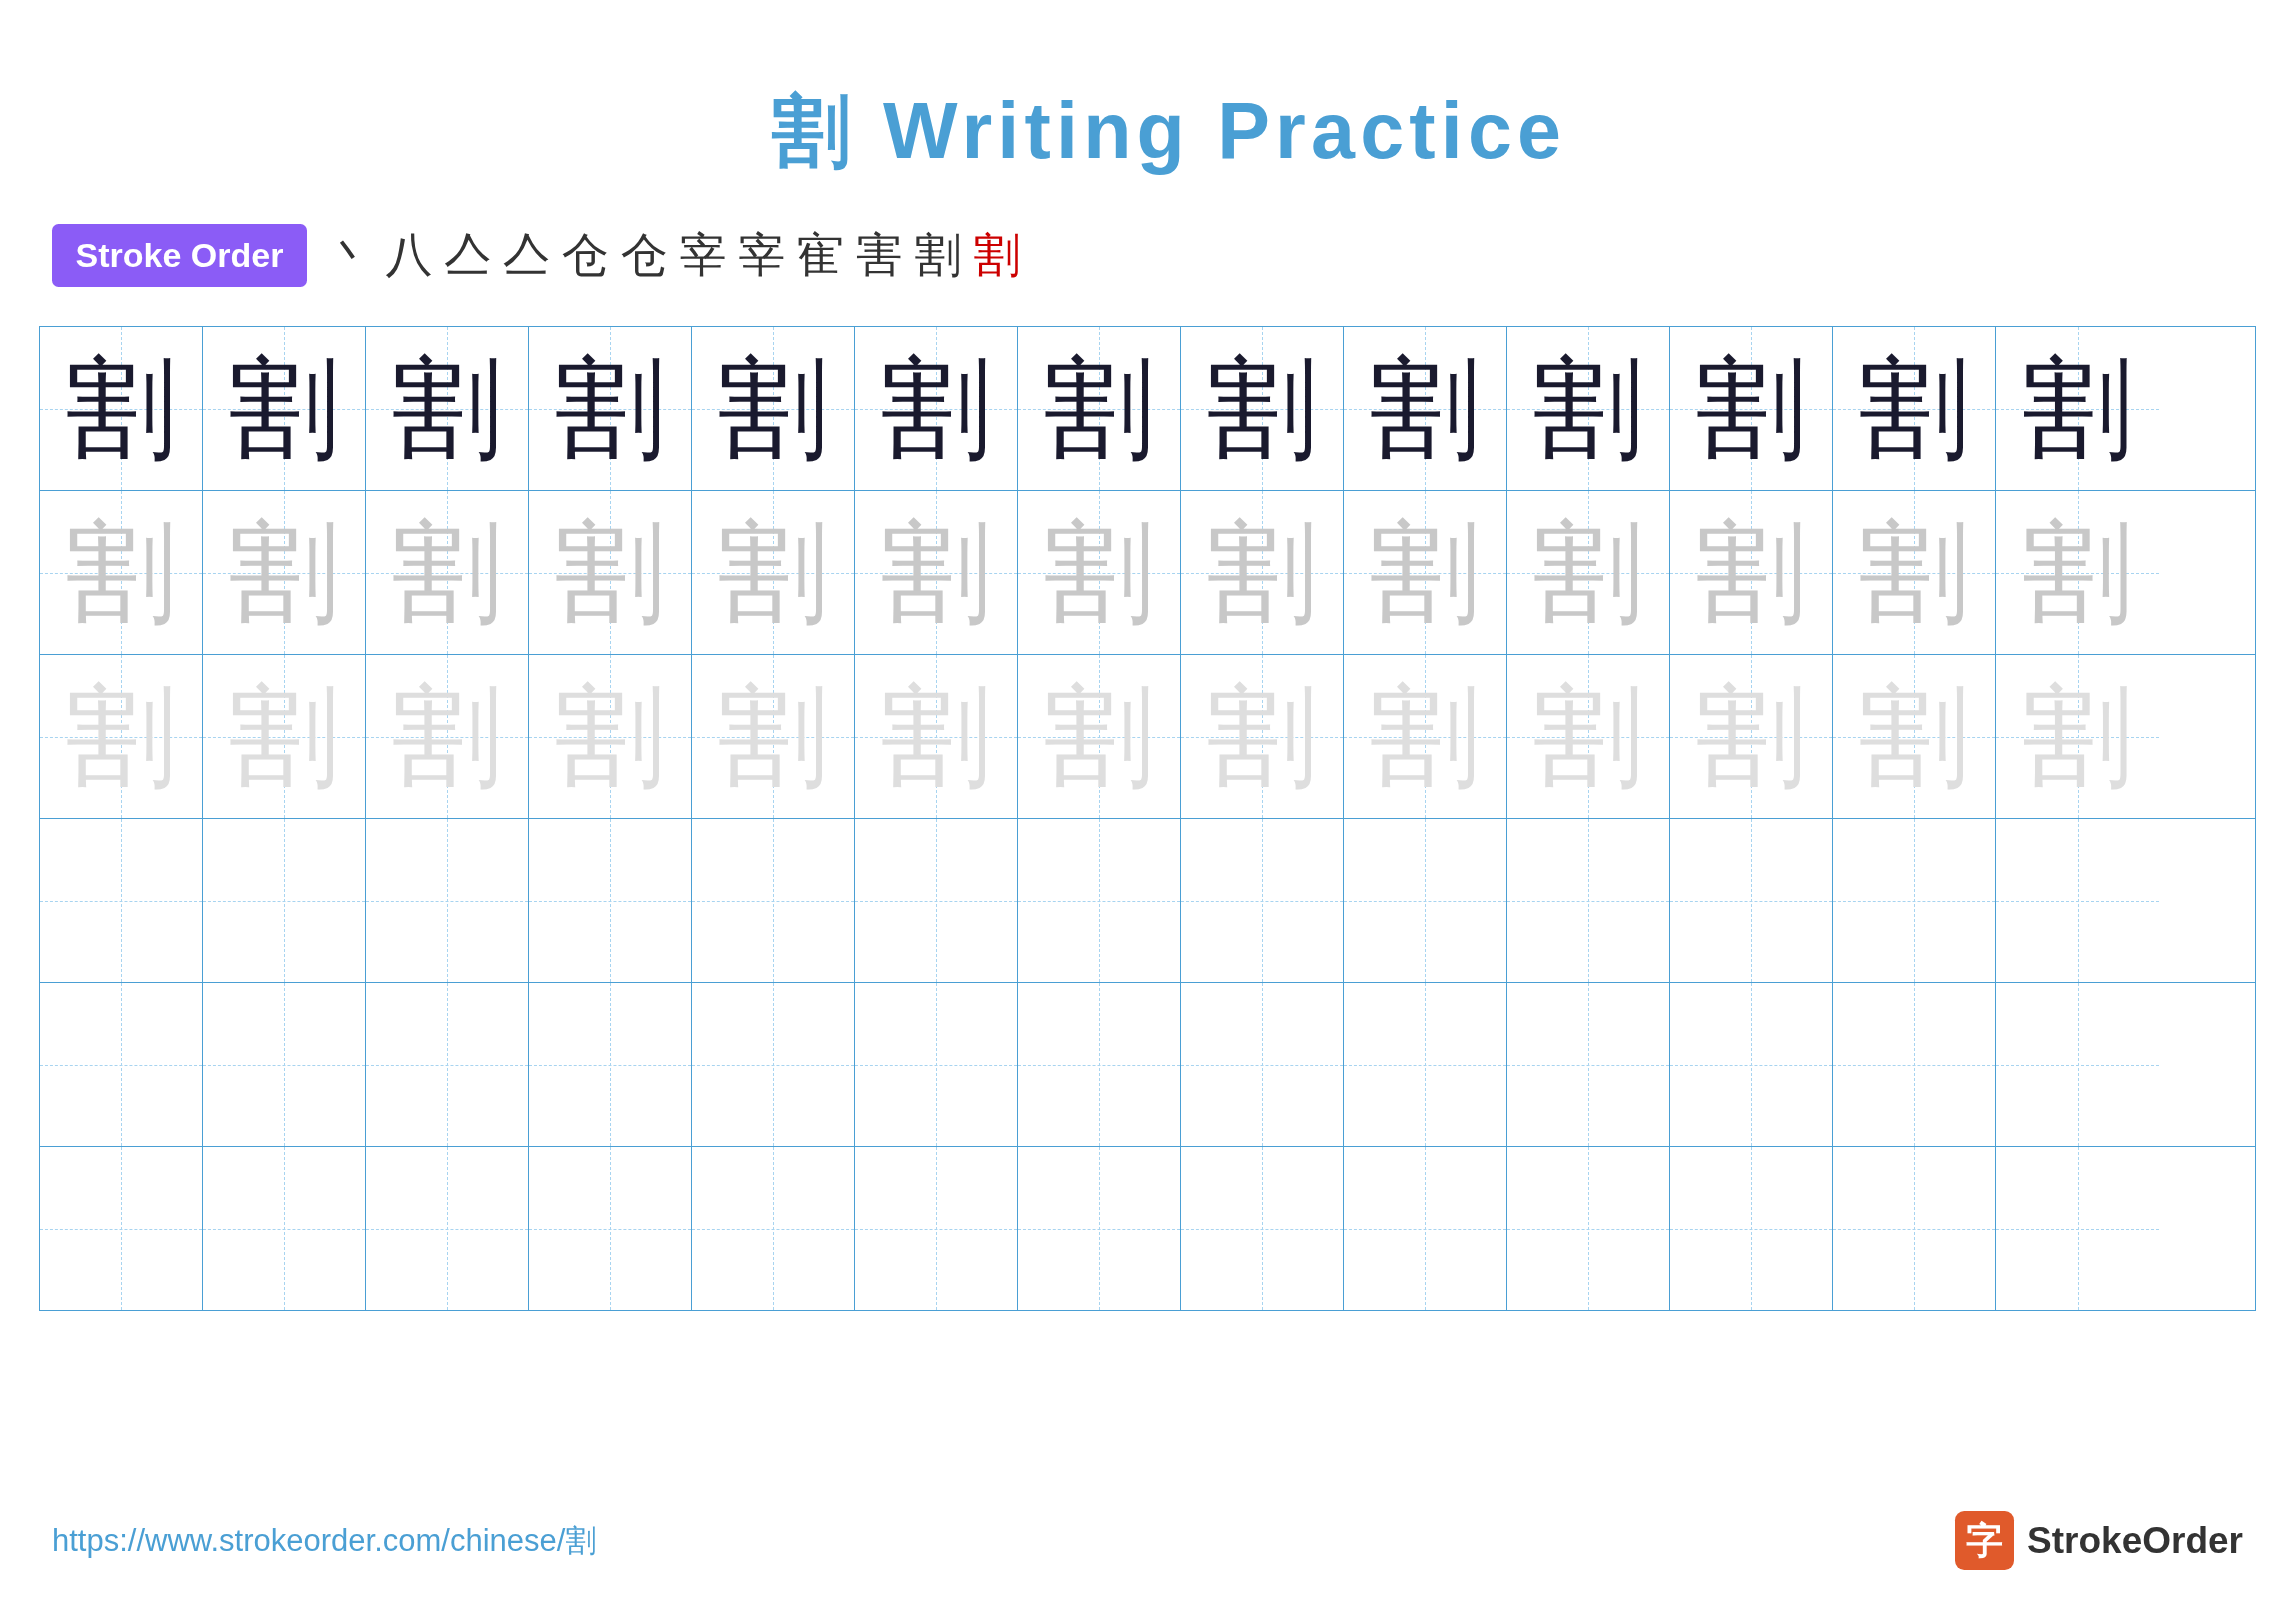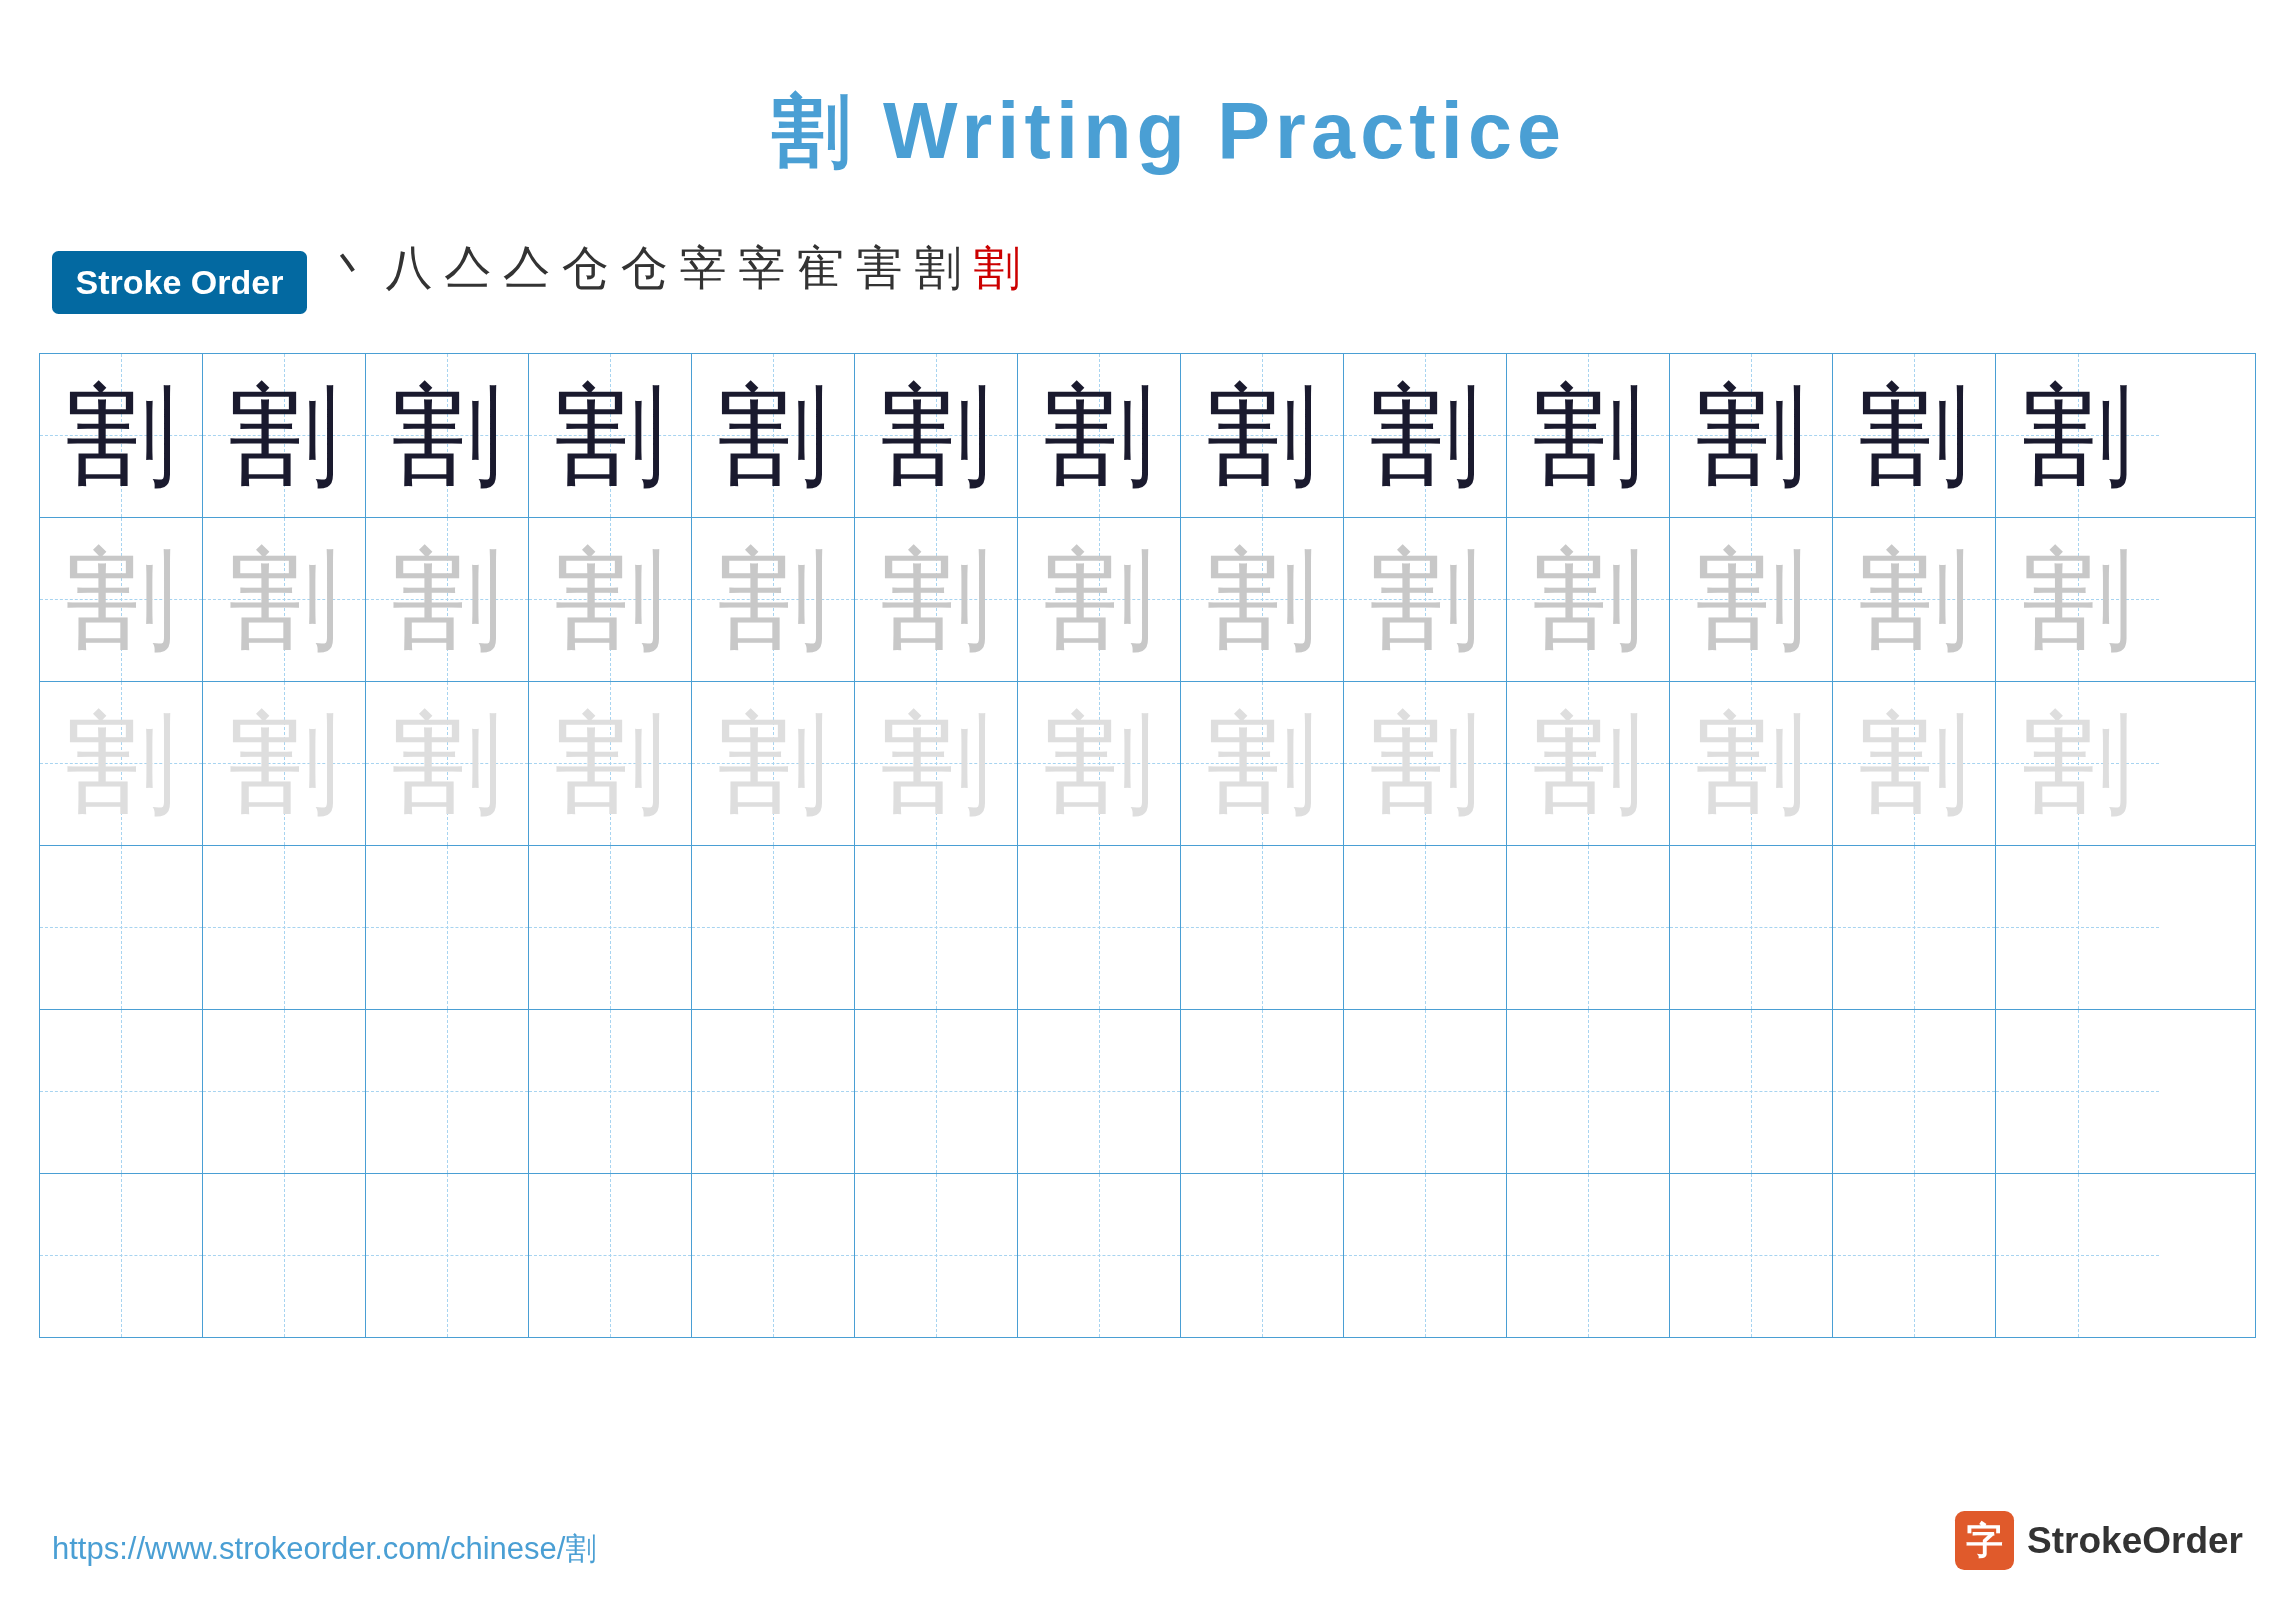--- a/index.html
+++ b/index.html
@@ -23,28 +23,27 @@
     }
 
     .stroke-order-row {
       display: flex;
       align-items: center;
       padding: 39px 52px 26px 52px;
       gap: 19.6px;
     }
 
     .stroke-order-badge {
-      background: #0369a1;
+      background: #8b5cf6;
       color: white;
       font-size: 34px;
       font-weight: bold;
       padding: 11.8px 23.6px;
       border-radius: 6.5px;
       white-space: nowrap;
-      margin-top: 27px;
     }
 
     .stroke-sequence {
       display: flex;
       align-items: center;
       gap: 11.8px;
       font-size: 47px;
       color: #333;
     }
 
@@ -123,21 +122,21 @@
     }
 
     
     .footer {
       position: absolute;
       bottom: 52px;
       left: 0;
       right: 0;
       display: flex;
       justify-content: space-between;
-      align-items: flex-end;
+      align-items: center;
       padding: 0 52px;
     }
 
     .footer-url {
       font-size: 31px;
       color: #4a9fd4;
       text-decoration: none;
     }
 
     .footer-brand {

